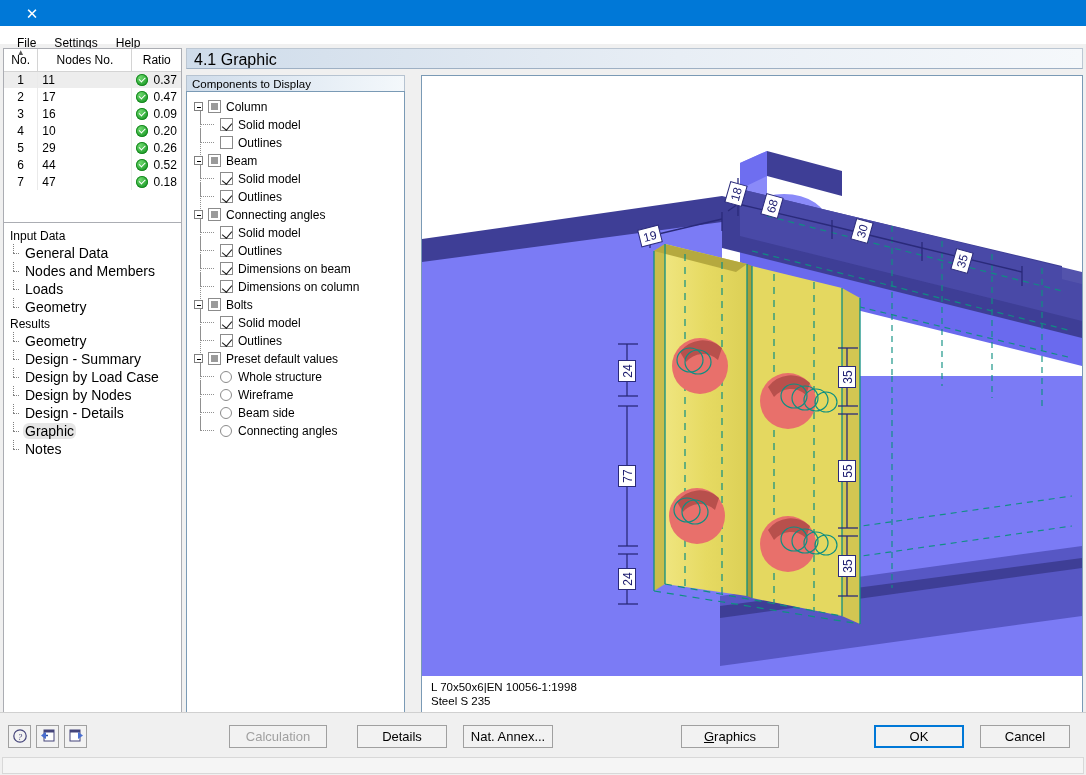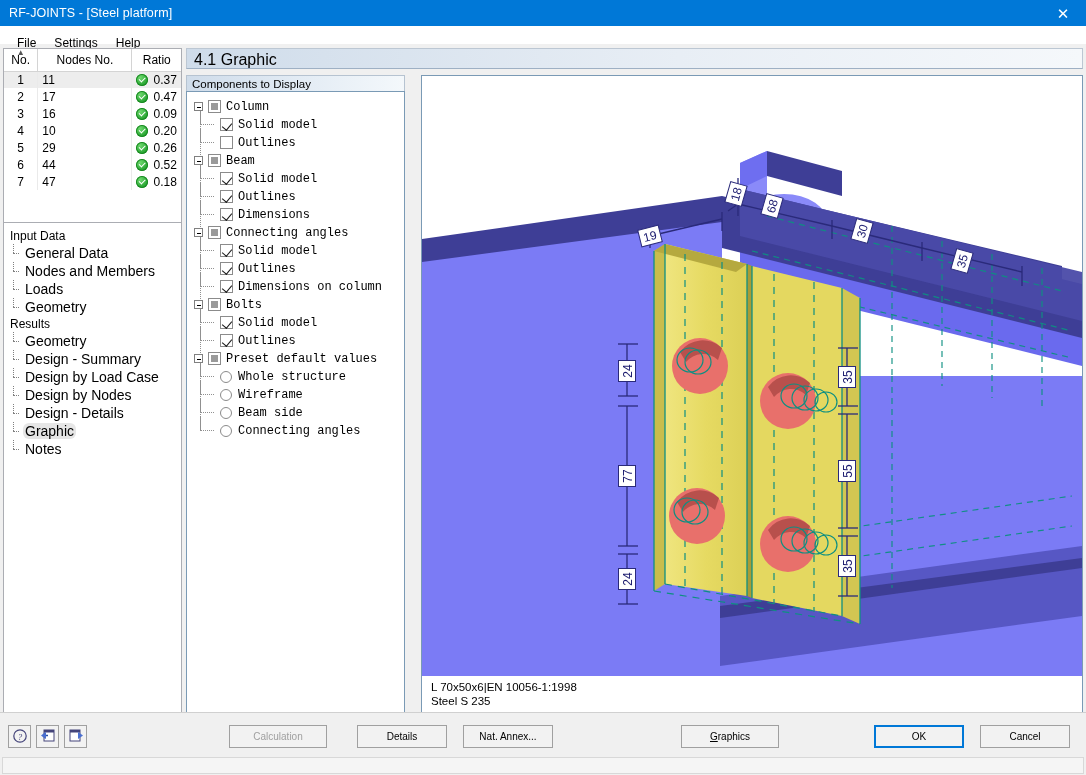--- a/index.html
+++ b/index.html
@@ -189,21 +189,21 @@
     border-left:1px dotted #909090;
   }
   .tnode.child::after {
     content:""; position:absolute; left:6px; top:9px; width:14px;
     border-top:1px dotted #909090;
   }
   .vline {
     position:absolute; left:6px; top:0; bottom:0;
     border-left:1px dotted #909090;
   }
-  .tlabel { vertical-align:middle;font-family:Liberation Mono, monospace; }
+  .tlabel { vertical-align:middle; }
 
   
   .gfxpane { flex:1; display:flex; flex-direction:column; }
   .gfxview {
     flex:1; background:#fff;
     border:1px solid #7a9ab5;
     position:relative; overflow:hidden;
   }
   .gfxview svg { display:block; }
   .matlabel {
@@ -237,38 +237,37 @@
     height:40px; padding:6px 8px 0 8px; gap:5px;
   }
   .ibtn {
     width:23px; height:23px; border:1px solid #a0a0a0;
     background:#f2f2f2; display:flex;
     align-items:center; justify-content:center; cursor:pointer;
   }
   .pbtn {
     height:23px; min-width:90px; padding:0 4px;
     border:1px solid #a0a0a0; background:#f2f2f2;
-    font-size:10px; font-family:"Liberation Sans", sans-serif;
+    font-size:13px; font-family:"Liberation Sans", sans-serif;
     cursor:pointer; display:flex;
     align-items:center; justify-content:center;
   }
   .pbtn u { text-decoration:underline; }
   .pbtn.disabled { color:#a0a0a0; cursor:default; }
   .pbtn.default { border:2px solid #0078d7; }
   .statusbar {
     position:absolute; left:2px; top:44px;
     width:1082px; height:17px;
     border:1px solid #d8d8d8; background:#f5f5f5;
   }
 </style>
 </head>
 <body>
 
 <div class="titlebar">
-  <div class="ttl">RF-JOINTS - [Steel platform]</div>
   <div class="closebtn">✕</div>
 </div>
 
 <div class="menubar">
   <div class="mi"><u>F</u><span>ile</span></div>
   <div class="mi"><u>S</u><span>ettings</span></div>
   <div class="mi"><u>H</u><span>elp</span></div>
 </div>
 
 <div class="main">
@@ -390,24 +389,24 @@
         <div class="treehdr">Components to Display</div>
         <div class="treebody">
           <div id="tree-root" style="position:relative;">
               <div class="vline" style="top: 8px; bottom: 10px;"></div>
               <div class="tnode parent"><span class="expander"></span><span class="pbox"></span><span class="tlabel">Column</span></div>
               <div class="tnode child"><span class="cbox on"></span><span class="tlabel">Solid model</span></div>
               <div class="tnode child"><span class="cbox"></span><span class="tlabel">Outlines</span></div>
               <div class="tnode parent"><span class="expander"></span><span class="pbox"></span><span class="tlabel">Beam</span></div>
               <div class="tnode child"><span class="cbox on"></span><span class="tlabel">Solid model</span></div>
               <div class="tnode child"><span class="cbox on"></span><span class="tlabel">Outlines</span></div>
-              <div class="tnode child"><span class="cbox on"></span><span class="tlabel">Dimensions</span></div>
               <div class="tnode parent"><span class="expander"></span><span class="pbox"></span><span class="tlabel">Connecting angles</span></div>
               <div class="tnode child"><span class="cbox on"></span><span class="tlabel">Solid model</span></div>
               <div class="tnode child"><span class="cbox on"></span><span class="tlabel">Outlines</span></div>
+              <div class="tnode child"><span class="cbox on"></span><span class="tlabel">Dimensions on beam</span></div>
               <div class="tnode child"><span class="cbox on"></span><span class="tlabel">Dimensions on column</span></div>
               <div class="tnode parent"><span class="expander"></span><span class="pbox"></span><span class="tlabel">Bolts</span></div>
               <div class="tnode child"><span class="cbox on"></span><span class="tlabel">Solid model</span></div>
               <div class="tnode child"><span class="cbox on"></span><span class="tlabel">Outlines</span></div>
               <div class="tnode parent"><span class="expander"></span><span class="pbox"></span><span class="tlabel">Preset default values</span></div>
               <div class="tnode child"><span class="rbox"></span><span class="tlabel">Whole structure</span></div>
               <div class="tnode child"><span class="rbox"></span><span class="tlabel">Wireframe</span></div>
               <div class="tnode child"><span class="rbox"></span><span class="tlabel">Beam side</span></div>
               <div class="tnode child"><span class="rbox"></span><span class="tlabel">Connecting angles</span></div>
             </div>

